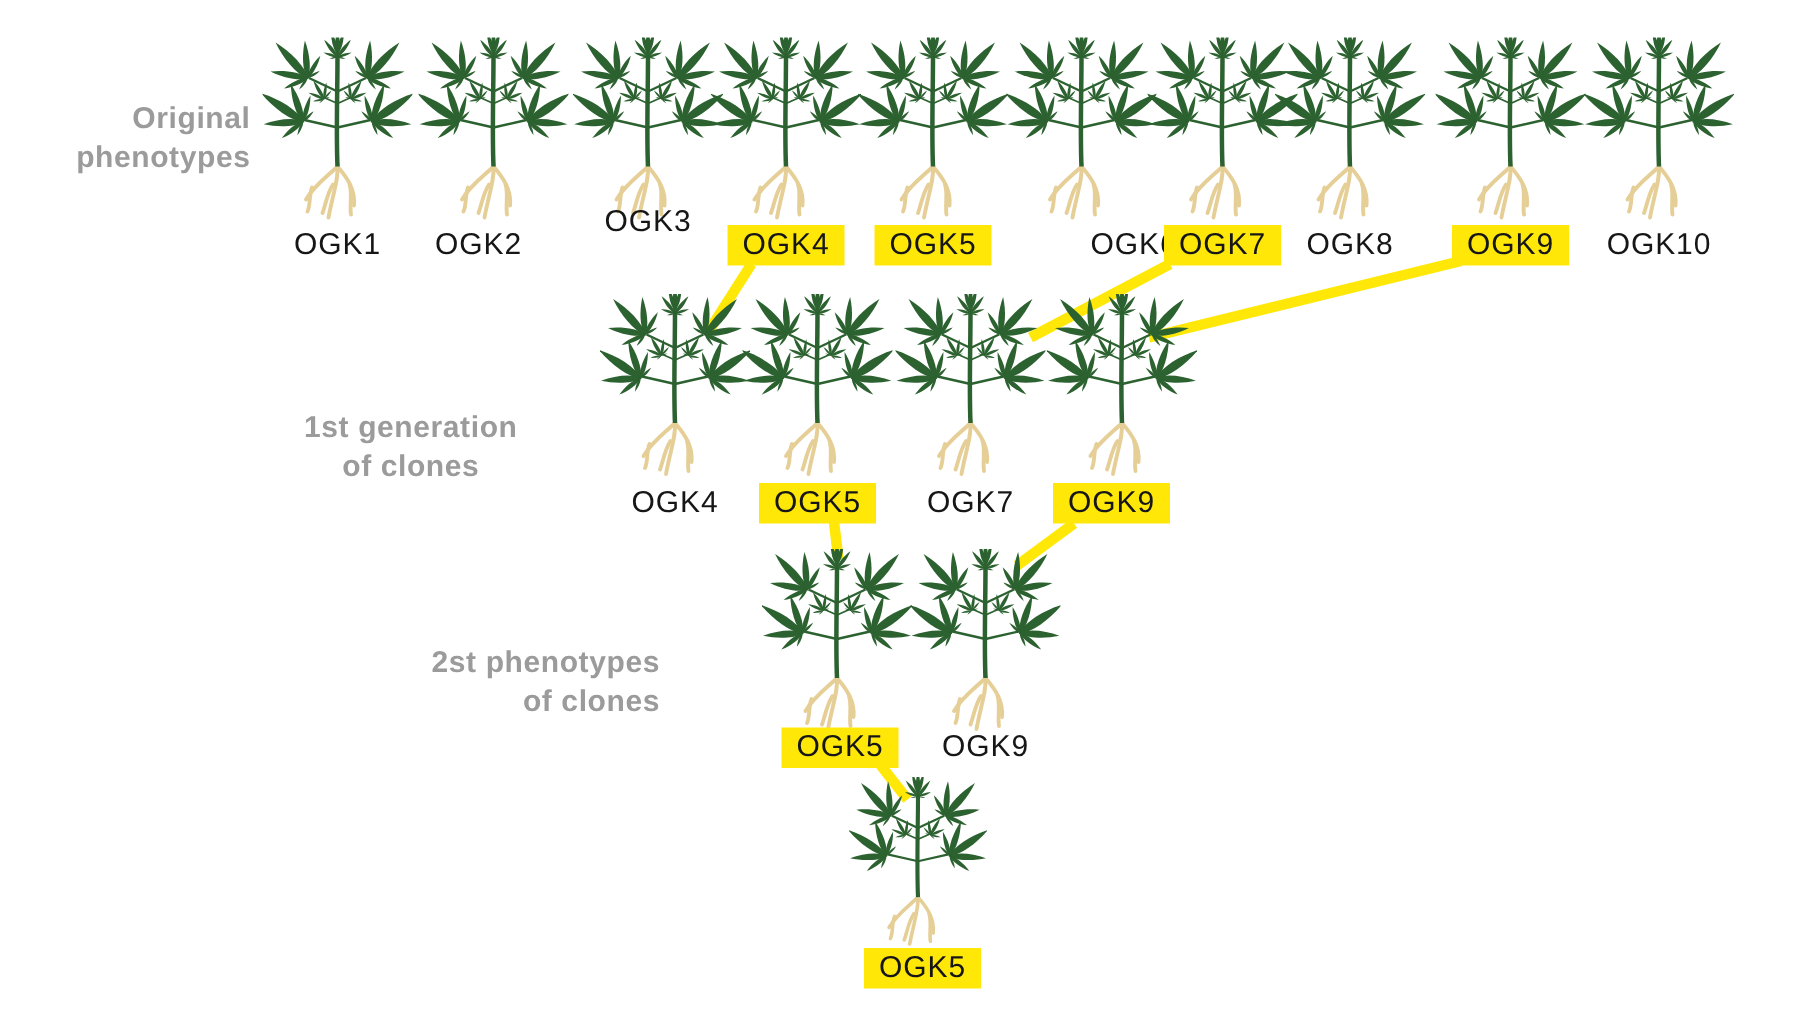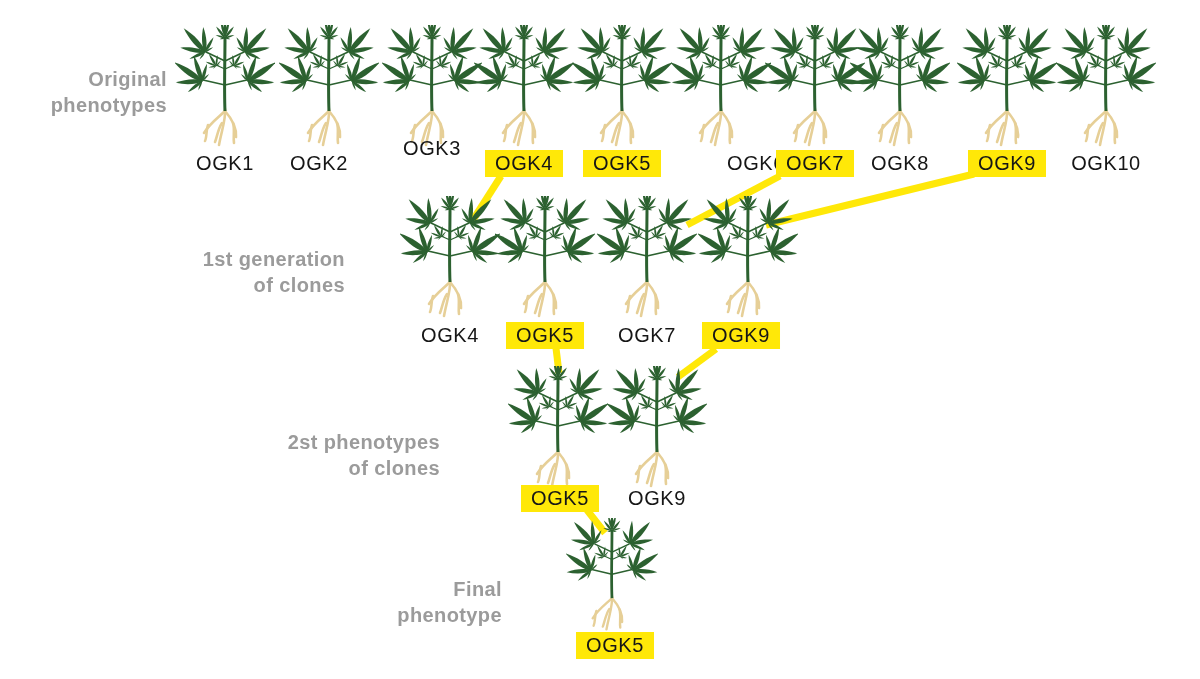--- a/index.html
+++ b/index.html
@@ -130,21 +130,21 @@
   <div class="plabel" style="left:319px; top:150px;">OGK2</div>
   <div class="plabel" style="left:432px; top:135px;">OGK3</div>
   <div class="plabel hl" style="left:524px; top:150px;">OGK4</div>
   <div class="plabel hl" style="left:622px; top:150px;">OGK5</div>
   <div class="plabel" style="left:756px; top:150px;">OGK6</div>
   <div class="plabel hl" style="left:815px; top:150px;">OGK7</div>
   <div class="plabel" style="left:900px; top:150px;">OGK8</div>
   <div class="plabel hl" style="left:1007px; top:150px;">OGK9</div>
   <div class="plabel" style="left:1106px; top:150px;">OGK10</div>
 
-  <div class="section-title" style="top:246px; right:855px;">
+  <div class="section-title" style="top:272px; right:855px;text-align:center;">
     <span>1st generation</span><br>
     <span>of clones</span>
   </div>
 
   <svg class="plant" style="left:400px; top:196px;" viewBox="0 0 100 124">
       <use href="#plant-art"></use>
     </svg>
   <svg class="plant" style="left:495px; top:196px;" viewBox="0 0 100 124">
       <use href="#plant-art"></use>
     </svg>
@@ -168,24 +168,20 @@
   <svg class="plant" style="left:508px; top:366px;" viewBox="0 0 100 124">
       <use href="#plant-art"></use>
     </svg>
   <svg class="plant" style="left:607px; top:366px;" viewBox="0 0 100 124">
       <use href="#plant-art"></use>
     </svg>
 
   <div class="plabel hl" style="left:560px; top:485px;">OGK5</div>
   <div class="plabel" style="left:657px; top:485px;">OGK9</div>
 
-  <div class="section-title" style="top:576px; right:698px;">
-    <span>Final</span><br>
-    <span>phenotype</span>
-  </div>
 
   <svg class="plant small" style="left:566px; top:518px;" viewBox="0 0 100 124">
       <use href="#plant-art"></use>
     </svg>
 
   <div class="plabel hl" style="left:615px; top:632px;">OGK5</div>
 
 </div>
 
 </body></html>

